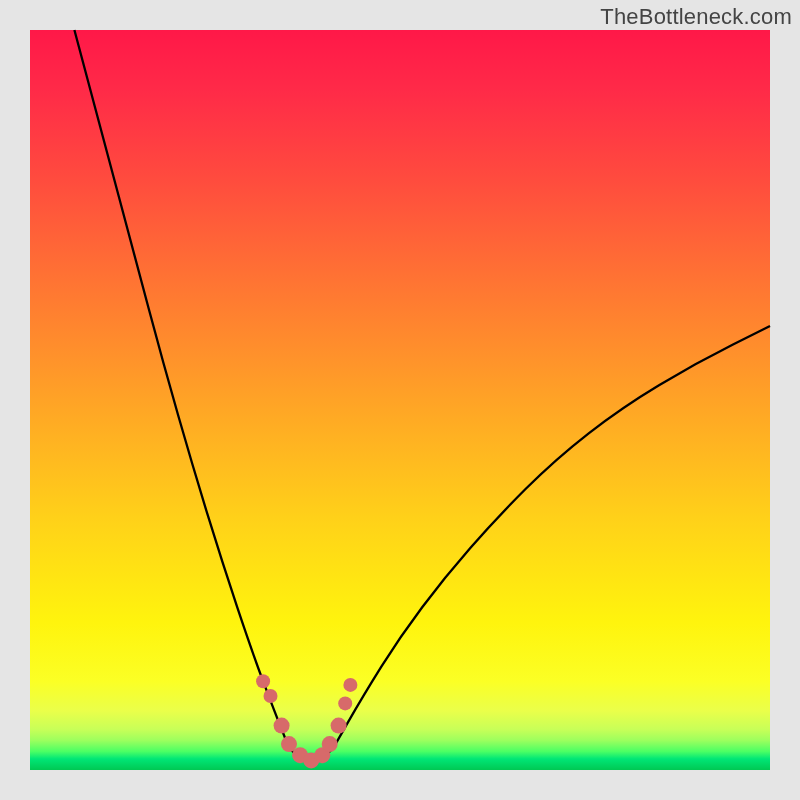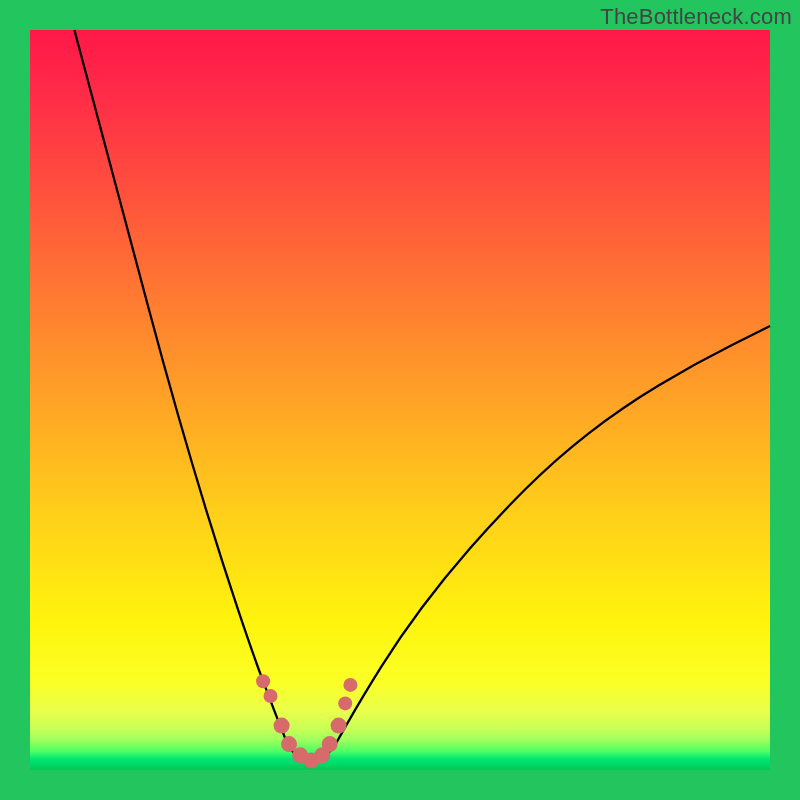--- a/index.html
+++ b/index.html
@@ -10,21 +10,21 @@
     overflow: hidden;
     background: #000;
     font-family: Arial, Helvetica, sans-serif;
   }
   .frame {
     position: absolute;
     left: 0;
     top: 0;
     width: 800px;
     height: 800px;
-    background: #22c55e;
+    background: #e5e5e5;
   }
   .plot {
     position: absolute;
     left: 30px;
     top: 30px;
     width: 740px;
     height: 740px;
     
     background: linear-gradient(
       to bottom,

